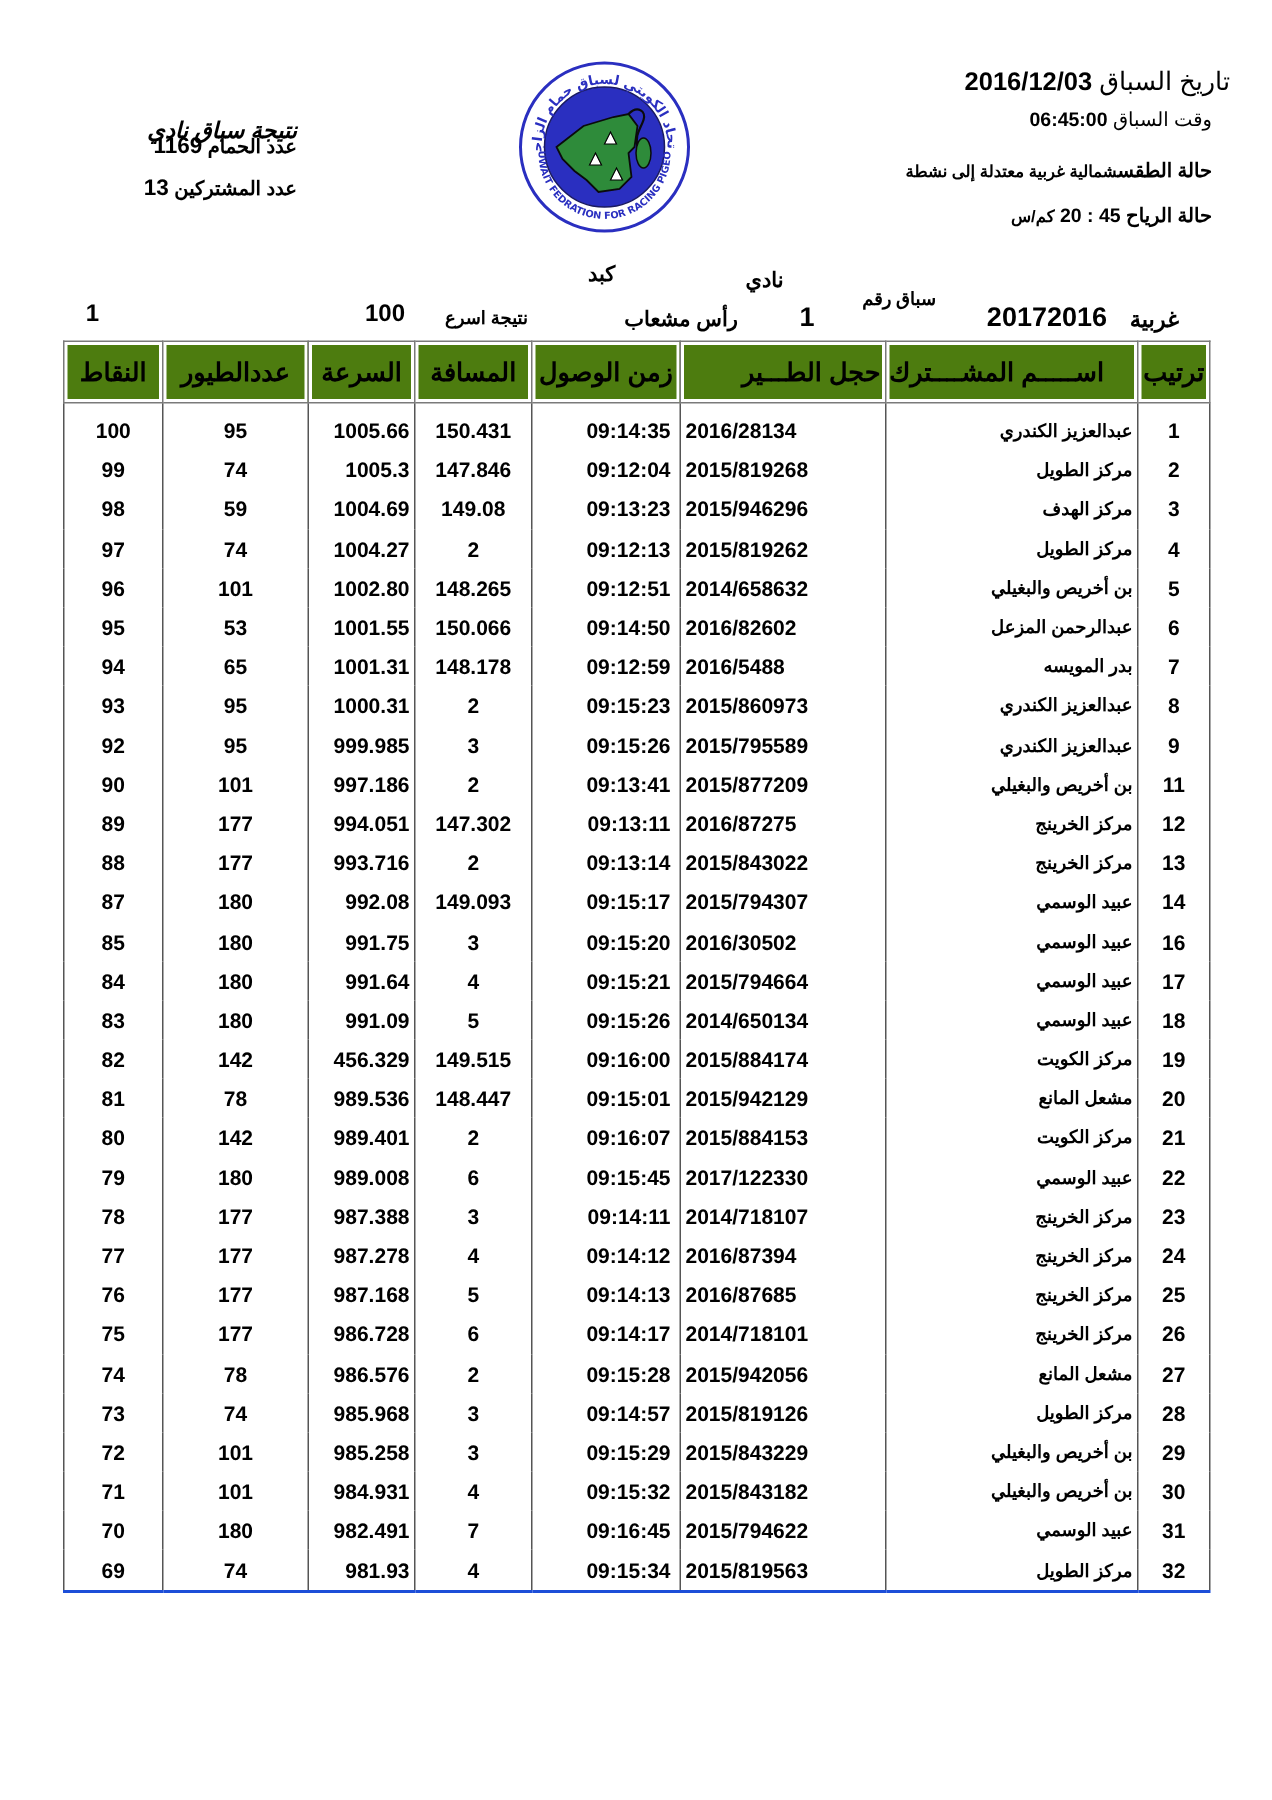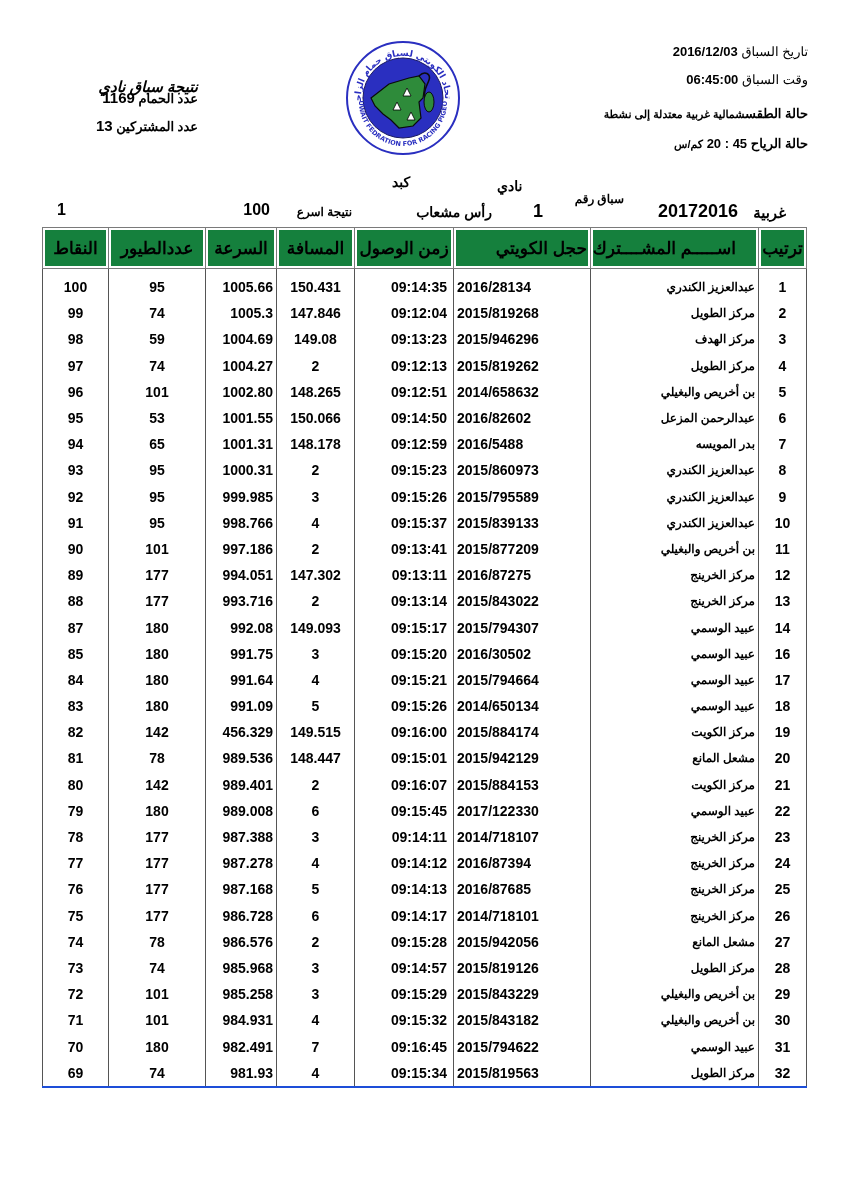--- a/index.html
+++ b/index.html
@@ -7,21 +7,21 @@
          font-family:"Liberation Sans", sans-serif; color:#000; }
   .abs { position:absolute; }
   .rtl { direction:rtl; }
 
   
   #tl-title { right:650px; top:78px; font-size:15px; font-weight:bold; white-space:nowrap;font-style:italic; }
   #tl-count { right:650px; top:89px; font-size:13px; font-weight:bold; white-space:nowrap;margin-left:18px; }
   #tl-part  { right:650px; top:117px; font-size:13px; font-weight:bold; white-space:nowrap; }
 
   
-  #tr-date  { right:40px; top:44px; font-size:13px; font-weight:bold; white-space:nowrap; }
+  #tr-date  { right:28px; top:44px; font-size:17px; font-weight:bold; white-space:nowrap; }
   #tr-time  { right:40px; top:72px; font-size:13px; font-weight:bold; white-space:nowrap; }
   #tr-weather { right:40px; top:106px; font-size:13px; font-weight:bold; white-space:nowrap; }
   #tr-wind  { right:40px; top:136px; font-size:13px; font-weight:bold; white-space:nowrap; }
 
   
   #logo { left:345px; top:40px; width:116px; height:116px; }
 
   
   .info { font-weight:bold; white-space:nowrap; }
   #club-label { left:497px; top:178px; font-size:14px; }
@@ -40,21 +40,21 @@
   #results { position:absolute; left:42px; top:227px; width:764px;
              border-collapse:collapse; table-layout:fixed; direction:ltr; }
   #results col.c-points { width:66px; }
   #results col.c-birds  { width:97px; }
   #results col.c-speed  { width:71px; }
   #results col.c-dist   { width:78px; }
   #results col.c-arr    { width:99px; }
   #results col.c-ring   { width:137px; }
   #results col.c-name   { width:168px; }
   #results col.c-rank   { width:48px; }
-  #results th { background:#15803d; border:1px solid #7a7a7a; height:40px;
+  #results th { background:#4d7c0f; border:1px solid #7a7a7a; height:40px;
                 font-size:17px; font-weight:bold; padding:0 3px; direction:rtl;
                 box-shadow: inset 0 0 0 2px #fff; white-space:nowrap; overflow:hidden; }
   #results thead tr { border:1px solid #555; }
   #results .spacer td { height:5px; border-left:1px solid #555; border-right:1px solid #555; padding:0; }
   #results tbody td { height:26.2px; font-size:14px; font-weight:bold; padding:0 3px;
                       border-left:1px solid #555; border-right:1px solid #555; white-space:nowrap; }
   #results tbody tr.last td { border-bottom:2px solid #1d4ed8; }
   td.center { text-align:center; }
   td.right { text-align:right; }
   td.name { text-align:right; direction:rtl; font-size:12px !important; }
@@ -137,21 +137,21 @@
       <col class="c-name">
       <col class="c-rank">
   </colgroup>
   <thead>
     <tr>
       <th>النقاط</th>
       <th>عددالطيور</th>
       <th>السرعة</th>
       <th>المسافة</th>
       <th>زمن الوصول</th>
-      <th class="th-ring">حجل الكويتي</th>
+      <th class="th-ring">حجل الطـــير</th>
       <th class="th-name">اســـــم المشــــترك</th>
       <th>ترتيب</th>
     </tr>
   </thead>
   <tbody id="results-body">
     <tr class="spacer">
       <td></td>
         <td></td>
         <td></td>
         <td></td>
@@ -244,30 +244,20 @@
         <td class="center">92</td>
         <td class="center">95</td>
         <td class="right">999.985</td>
         <td class="center">3</td>
         <td class="arr">09:15:26</td>
         <td class="ring">2015/795589</td>
         <td class="name">عبدالعزيز الكندري</td>
         <td class="center">9</td>
       </tr>
       <tr>
-        <td class="center">91</td>
-        <td class="center">95</td>
-        <td class="right">998.766</td>
-        <td class="center">4</td>
-        <td class="arr">09:15:37</td>
-        <td class="ring">2015/839133</td>
-        <td class="name">عبدالعزيز الكندري</td>
-        <td class="center">10</td>
-      </tr>
-      <tr>
         <td class="center">90</td>
         <td class="center">101</td>
         <td class="right">997.186</td>
         <td class="center">2</td>
         <td class="arr">09:13:41</td>
         <td class="ring">2015/877209</td>
         <td class="name">بن أخريص والبغيلي</td>
         <td class="center">11</td>
       </tr>
       <tr>

